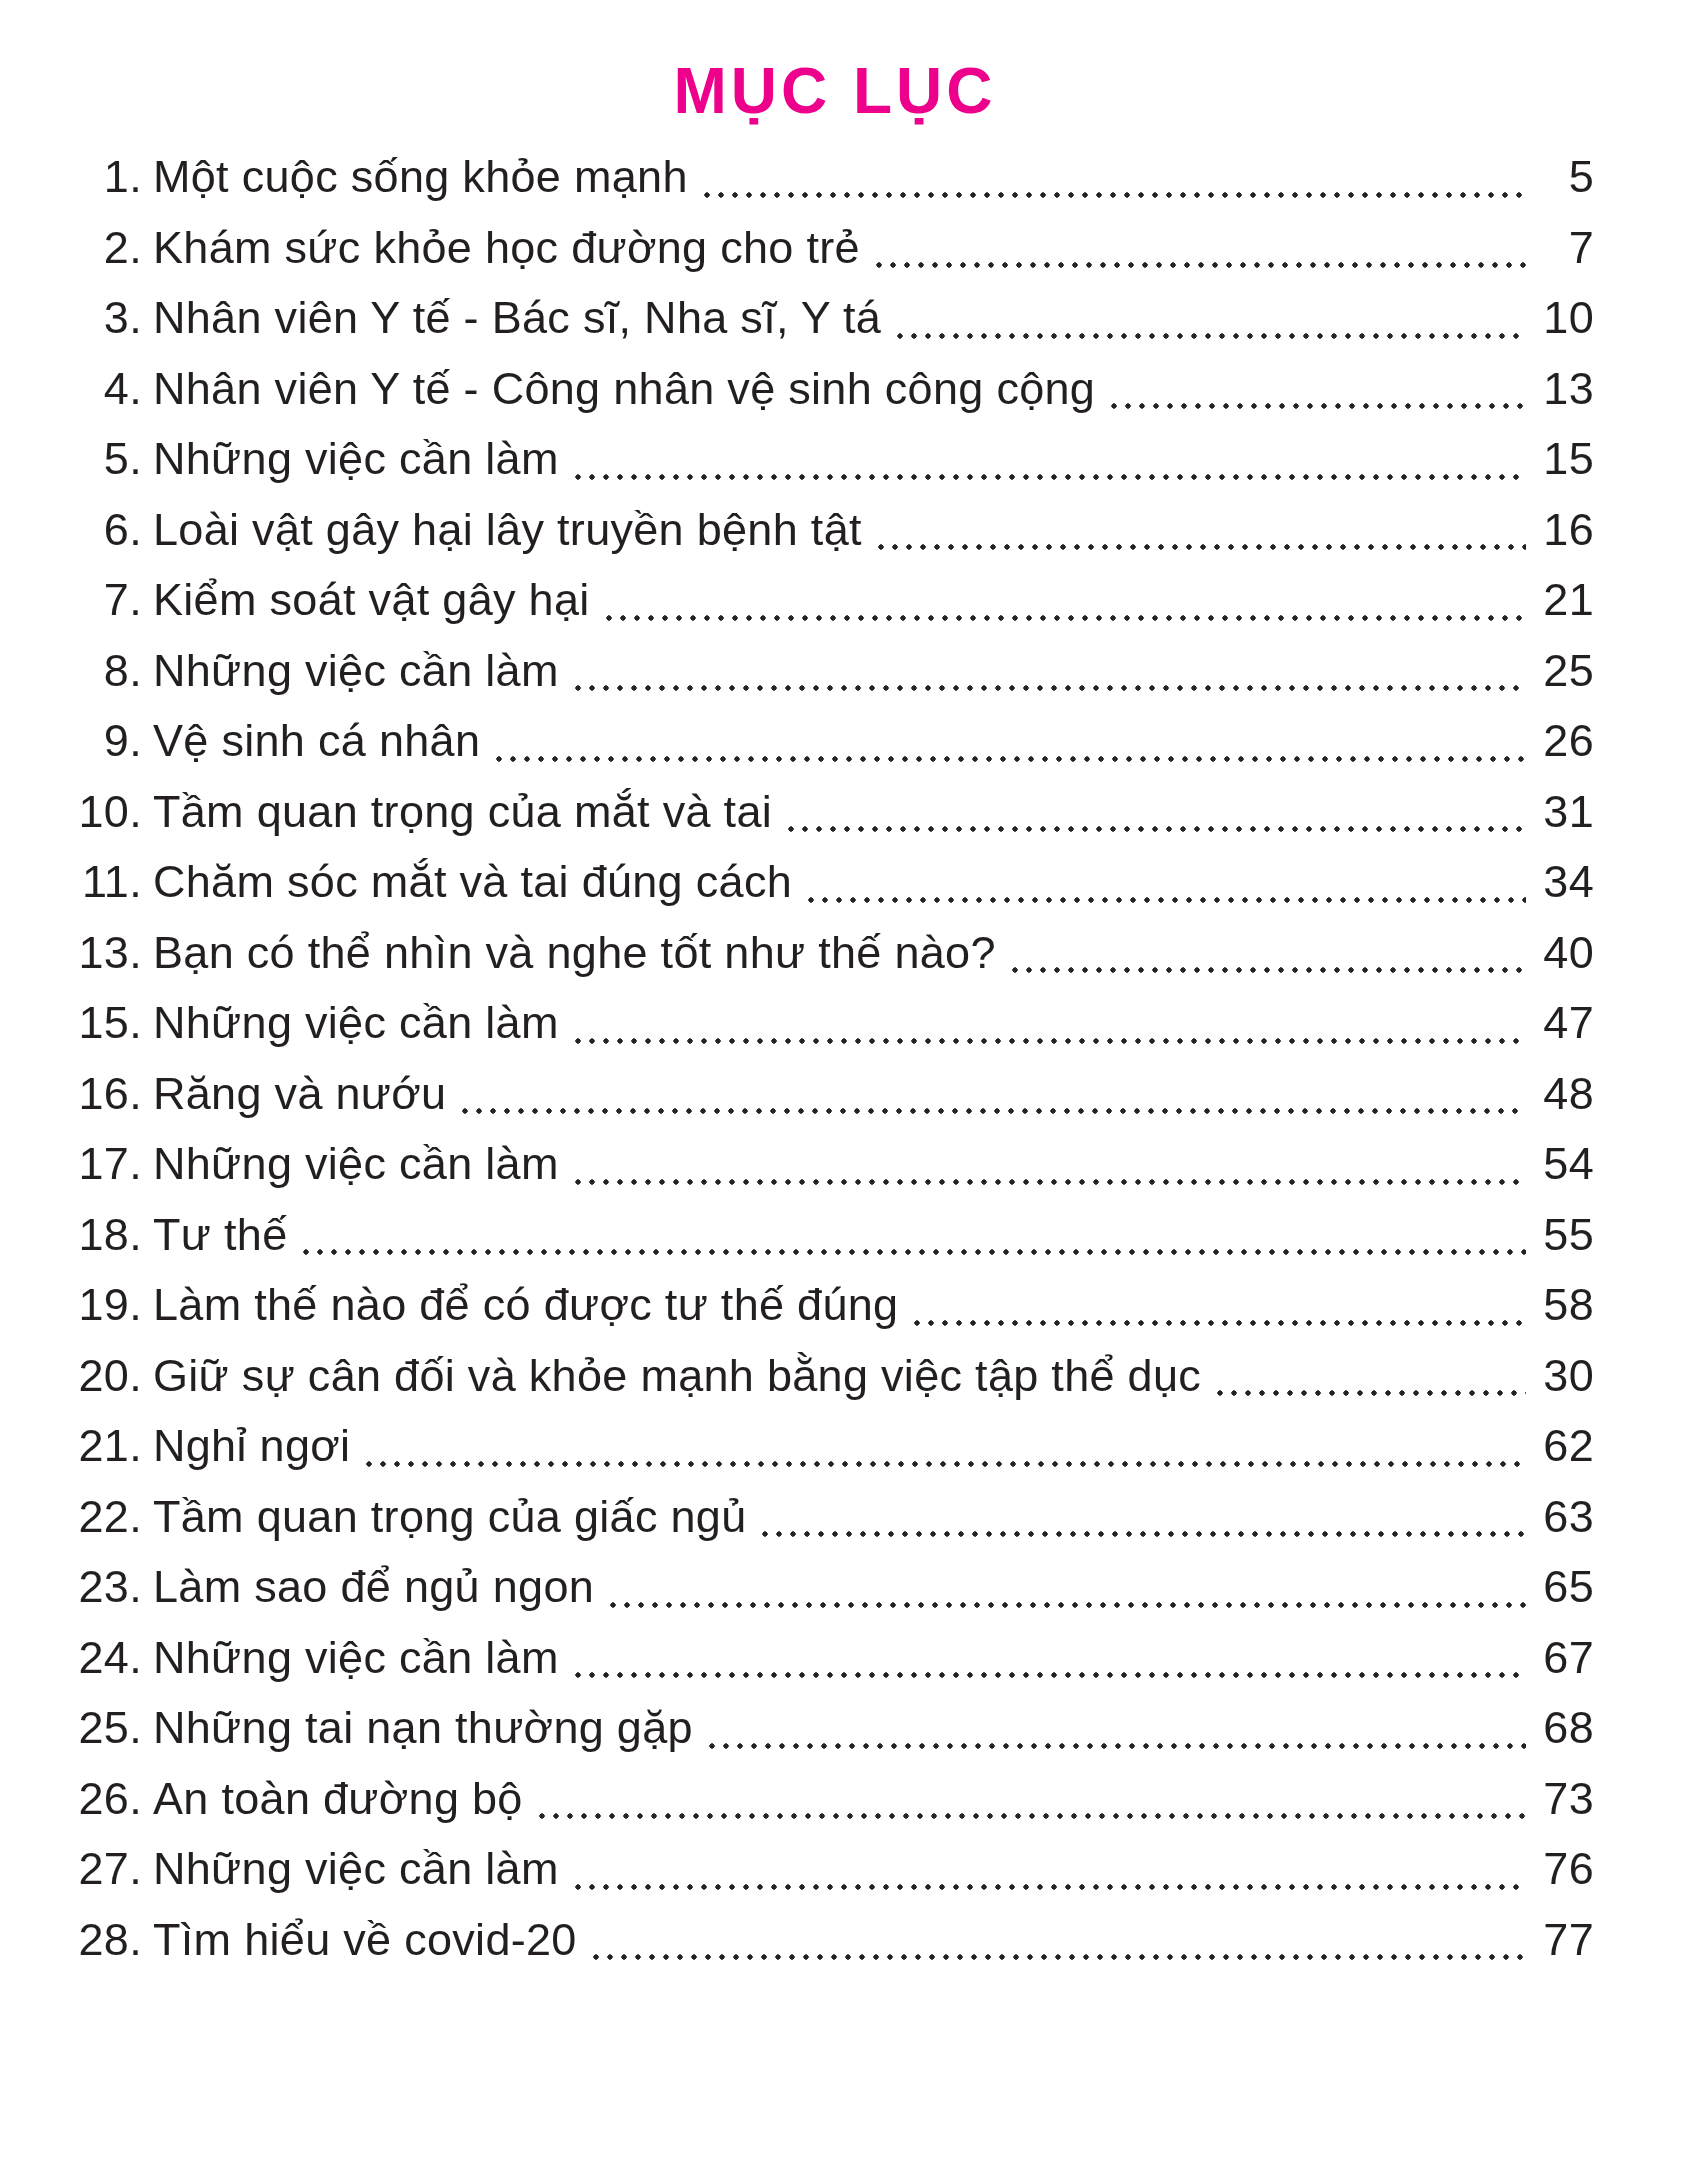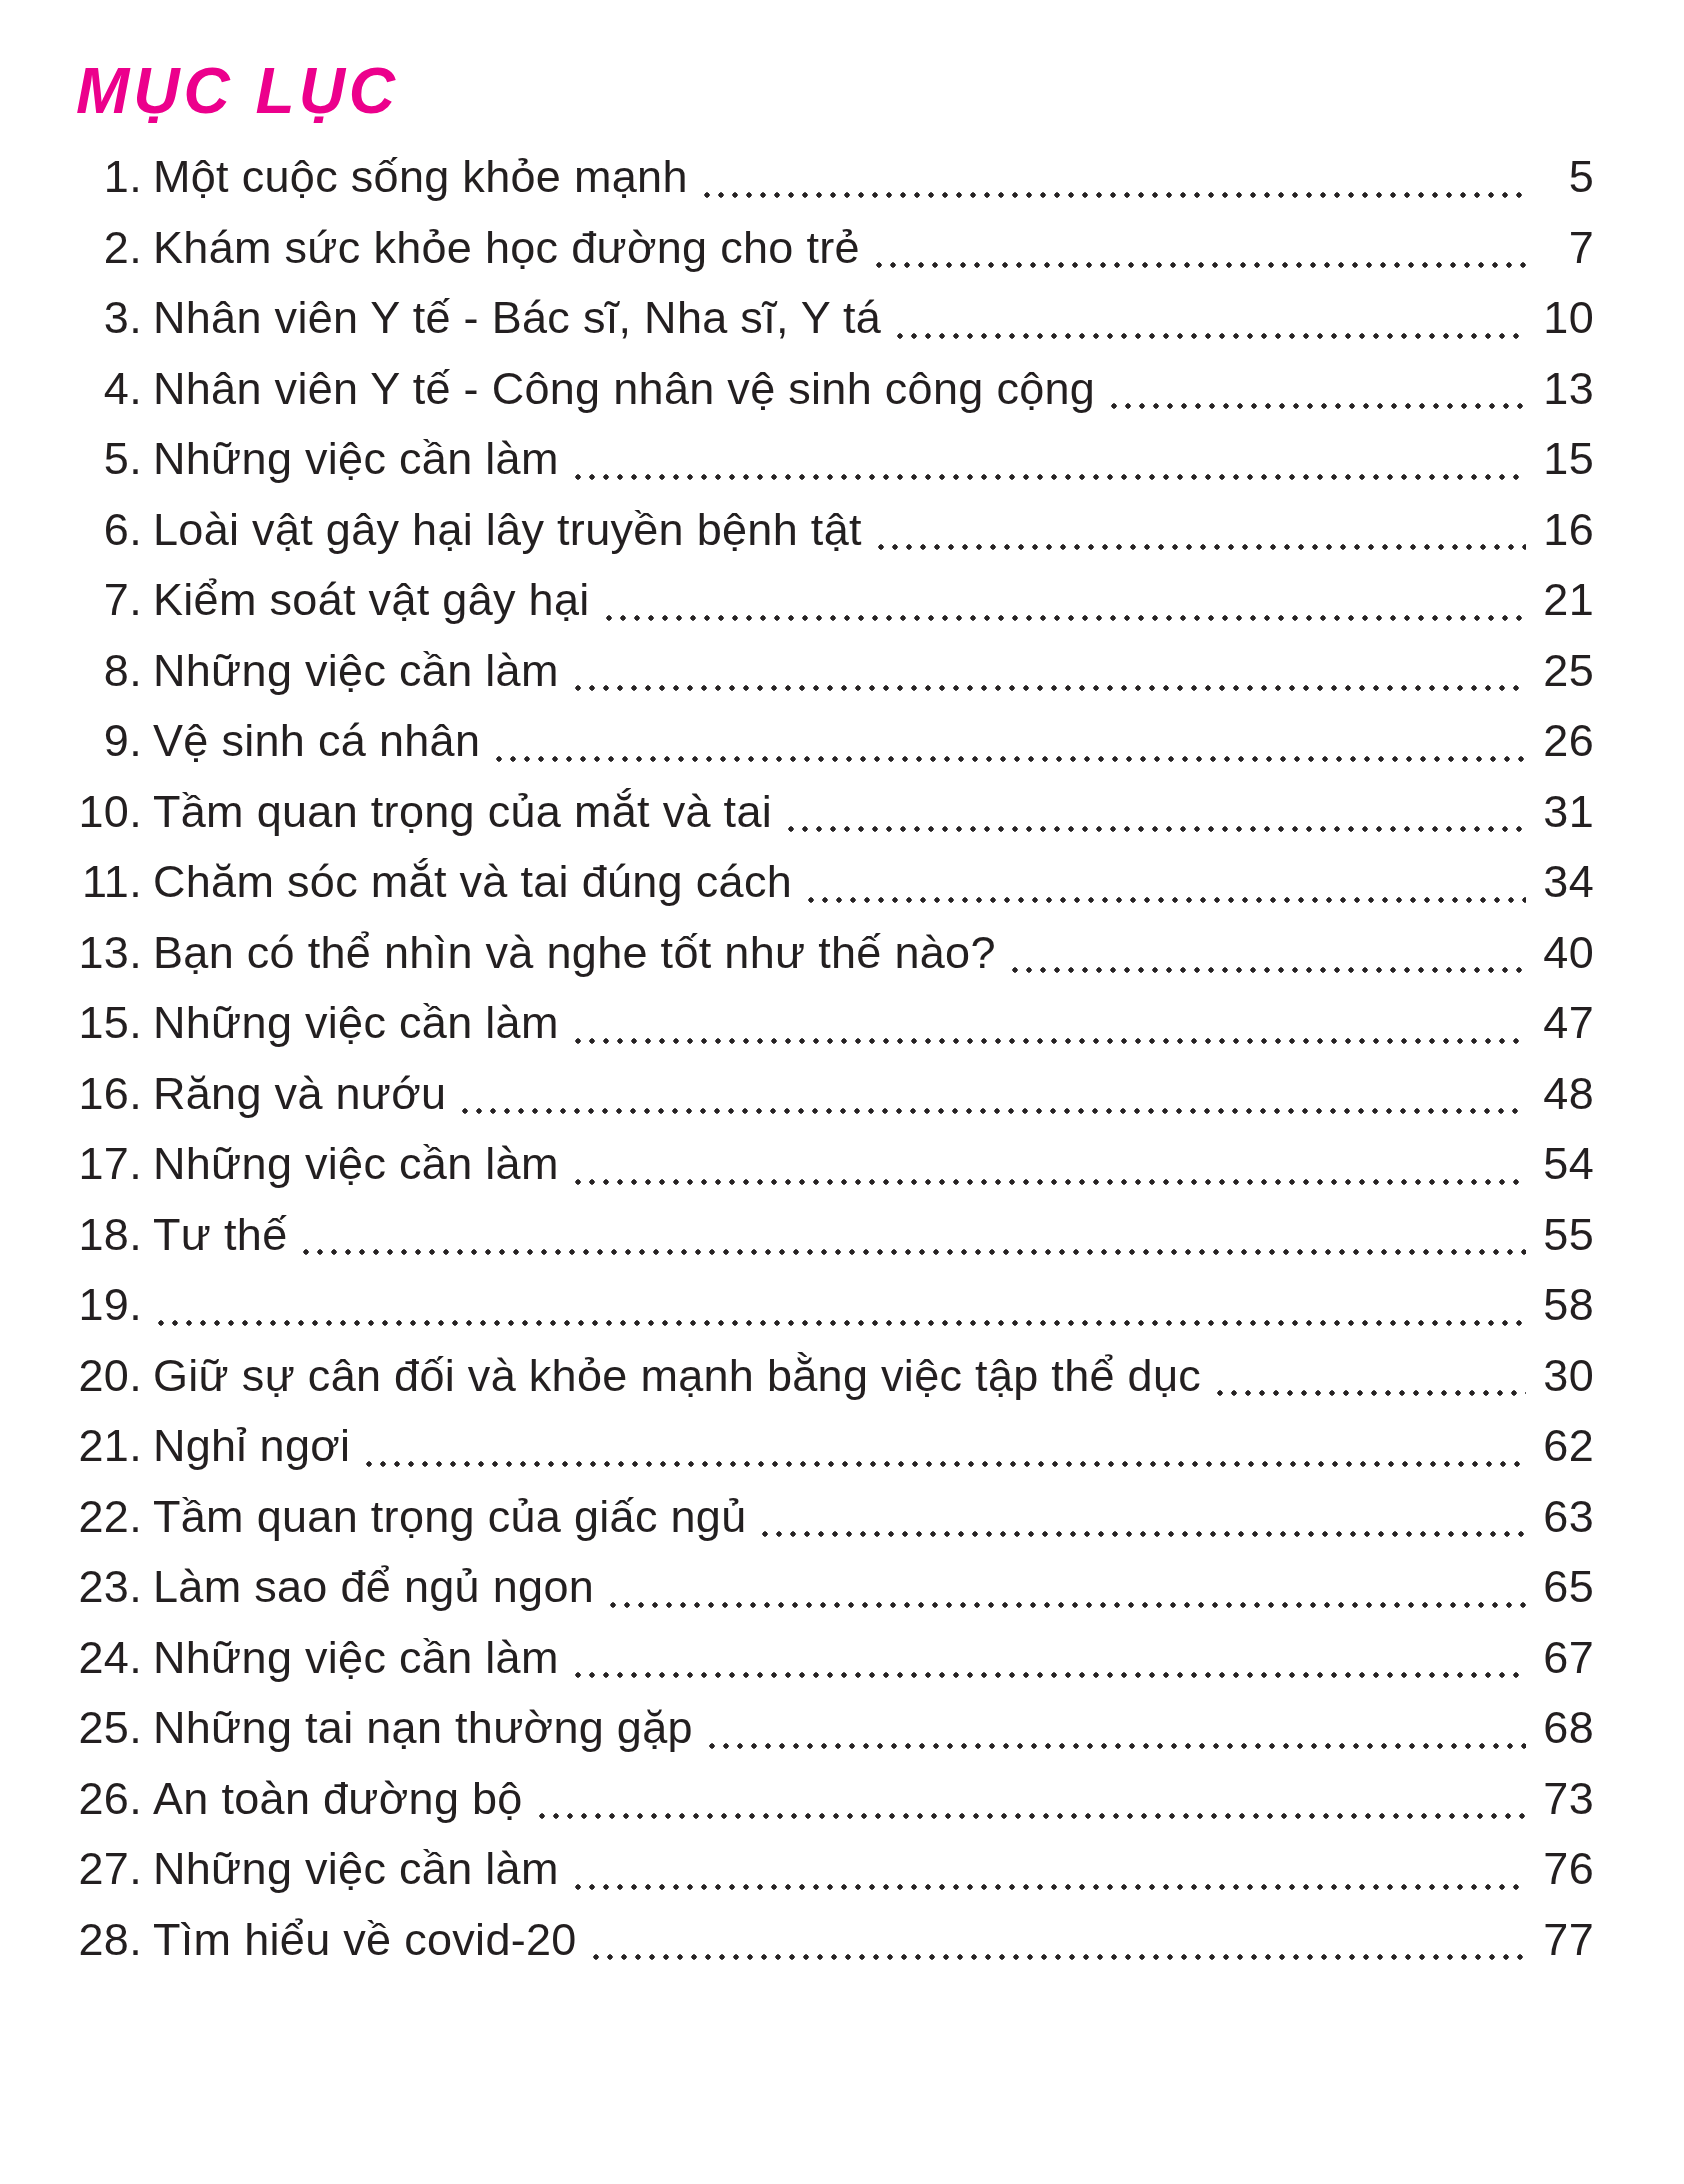--- a/index.html
+++ b/index.html
@@ -14,27 +14,27 @@
     color: #231f20;
     overflow: hidden;
   }
   .page {
     box-sizing: border-box;
     width: 1684px;
     height: 2184px;
     padding: 30px 90px 0 76px;
   }
   .page-title {
+    text-align: center;
     color: #ec008c;
     font-size: 64px;
     line-height: 1.1;
     font-weight: bold;
     letter-spacing: 4px;
     margin: 26px 0 16px 0;
-    font-style: italic;
   }
   ol.toc {
     list-style: none;
     margin: 0;
     padding: 0;
   }
   .row {
     display: flex;
     align-items: baseline;
     height: 70.5px;
@@ -167,20 +167,21 @@
     <span class="pg">54</span>
   </li>
       <li class="row">
     <span class="num">18.</span>
     <span class="label">Tư thế</span>
     <span class="dots"></span>
     <span class="pg">55</span>
   </li>
       <li class="row">
     <span class="num">19.</span>
+    <span class="label">Làm thế nào để có được tư thế đúng</span>
     <span class="dots"></span>
     <span class="pg">58</span>
   </li>
       <li class="row">
     <span class="num">20.</span>
     <span class="label">Giữ sự cân đối và khỏe mạnh bằng việc tập thể dục</span>
     <span class="dots"></span>
     <span class="pg">30</span>
   </li>
       <li class="row">

